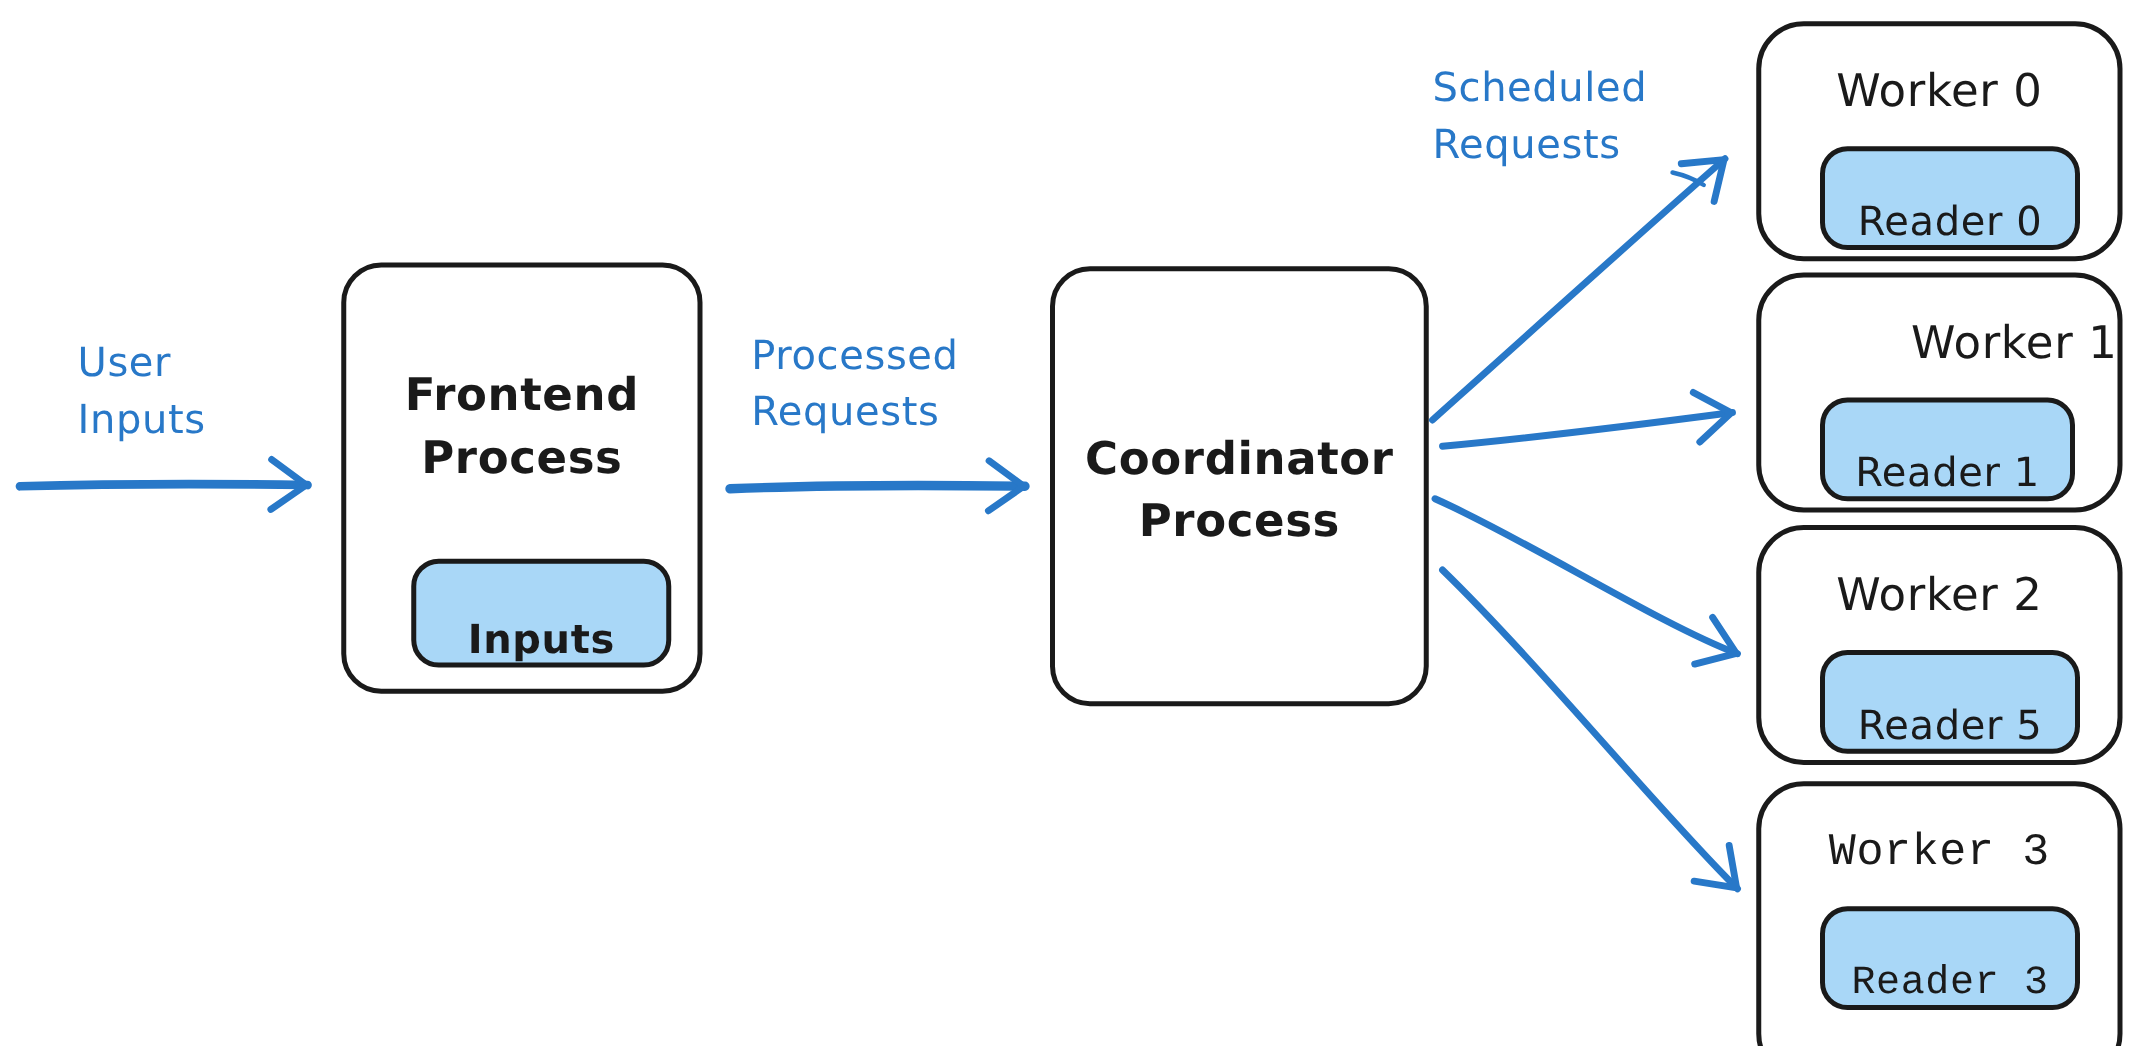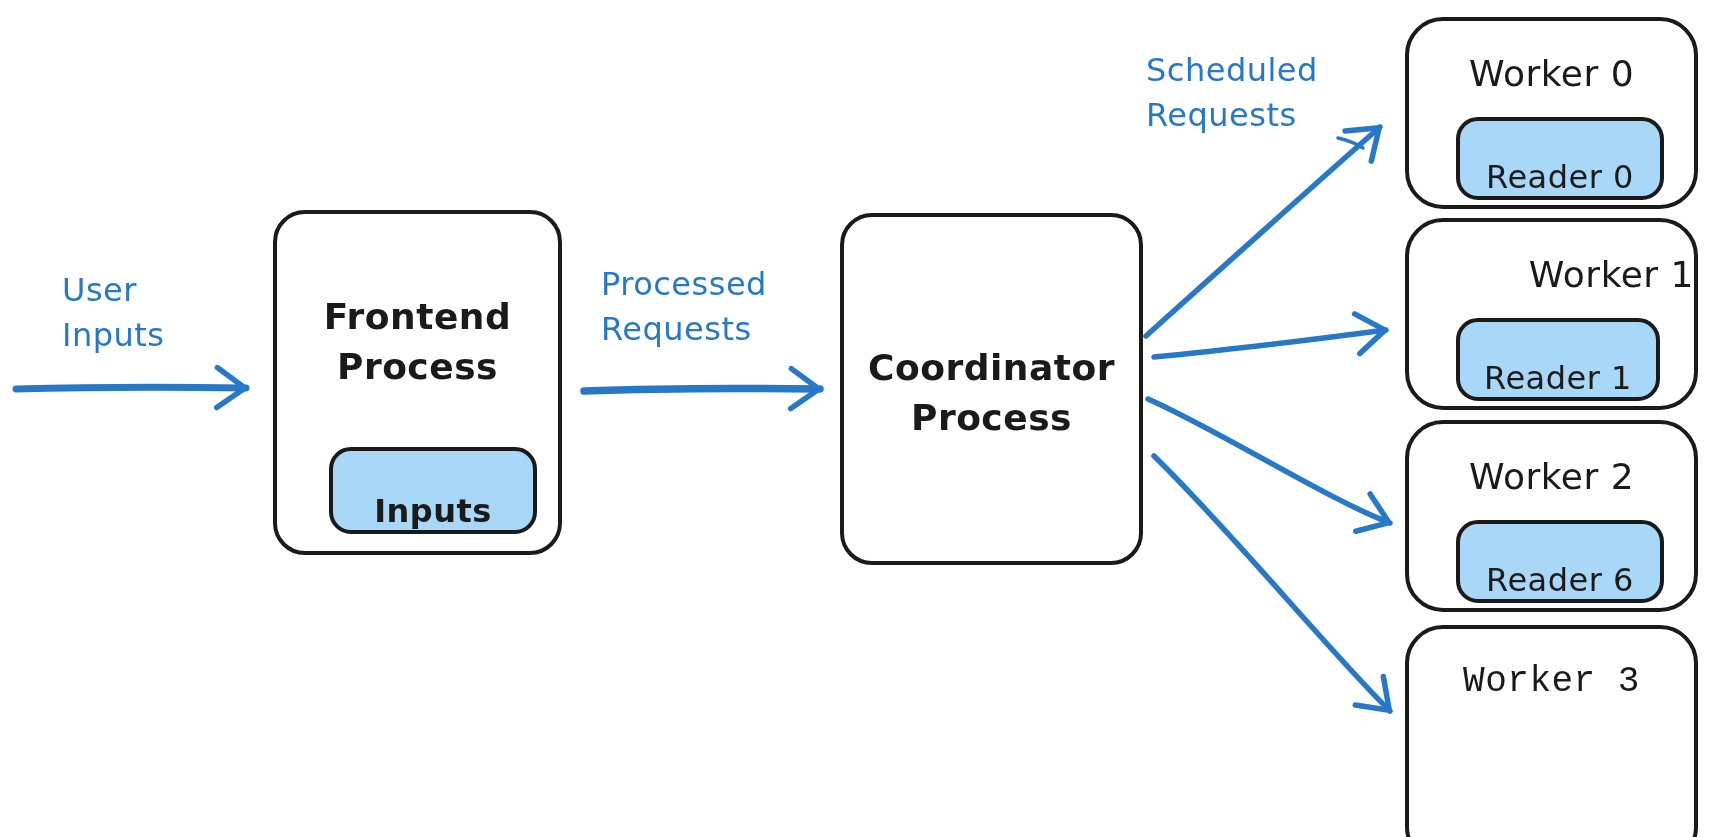--- a/index.html
+++ b/index.html
@@ -117,21 +117,24 @@
   <div class="node worker" style="left:1405px;top:218px;width:293px;height:192px;">
     <div class="node-title" style="top:28px;text-align:right;">Worker 1</div>
     <div class="chip" style="left:47px;top:96px;width:204px;height:83px;">
       <span>Reader 1</span>
     </div>
   </div>
 
   <div class="node worker" style="left:1405px;top:420px;width:293px;height:192px;">
     <div class="node-title" style="top:28px;">Worker 2</div>
     <div class="chip" style="left:47px;top:96px;width:208px;height:83px;">
-      <span>Reader 6</span>
+      <span>Reader 5</span>
     </div>
   </div>
 
   <div class="node worker" style="left:1405px;top:625px;width:293px;height:240px;font-family:Liberation Mono, monospace;">
     <div class="node-title" style="top:28px;">Worker 3</div>
+    <div class="chip" style="left:47px;top:96px;width:208px;height:83px;">
+      <span>Reader 3</span>
+    </div>
   </div>
 
 </div>
 
 </body></html>

